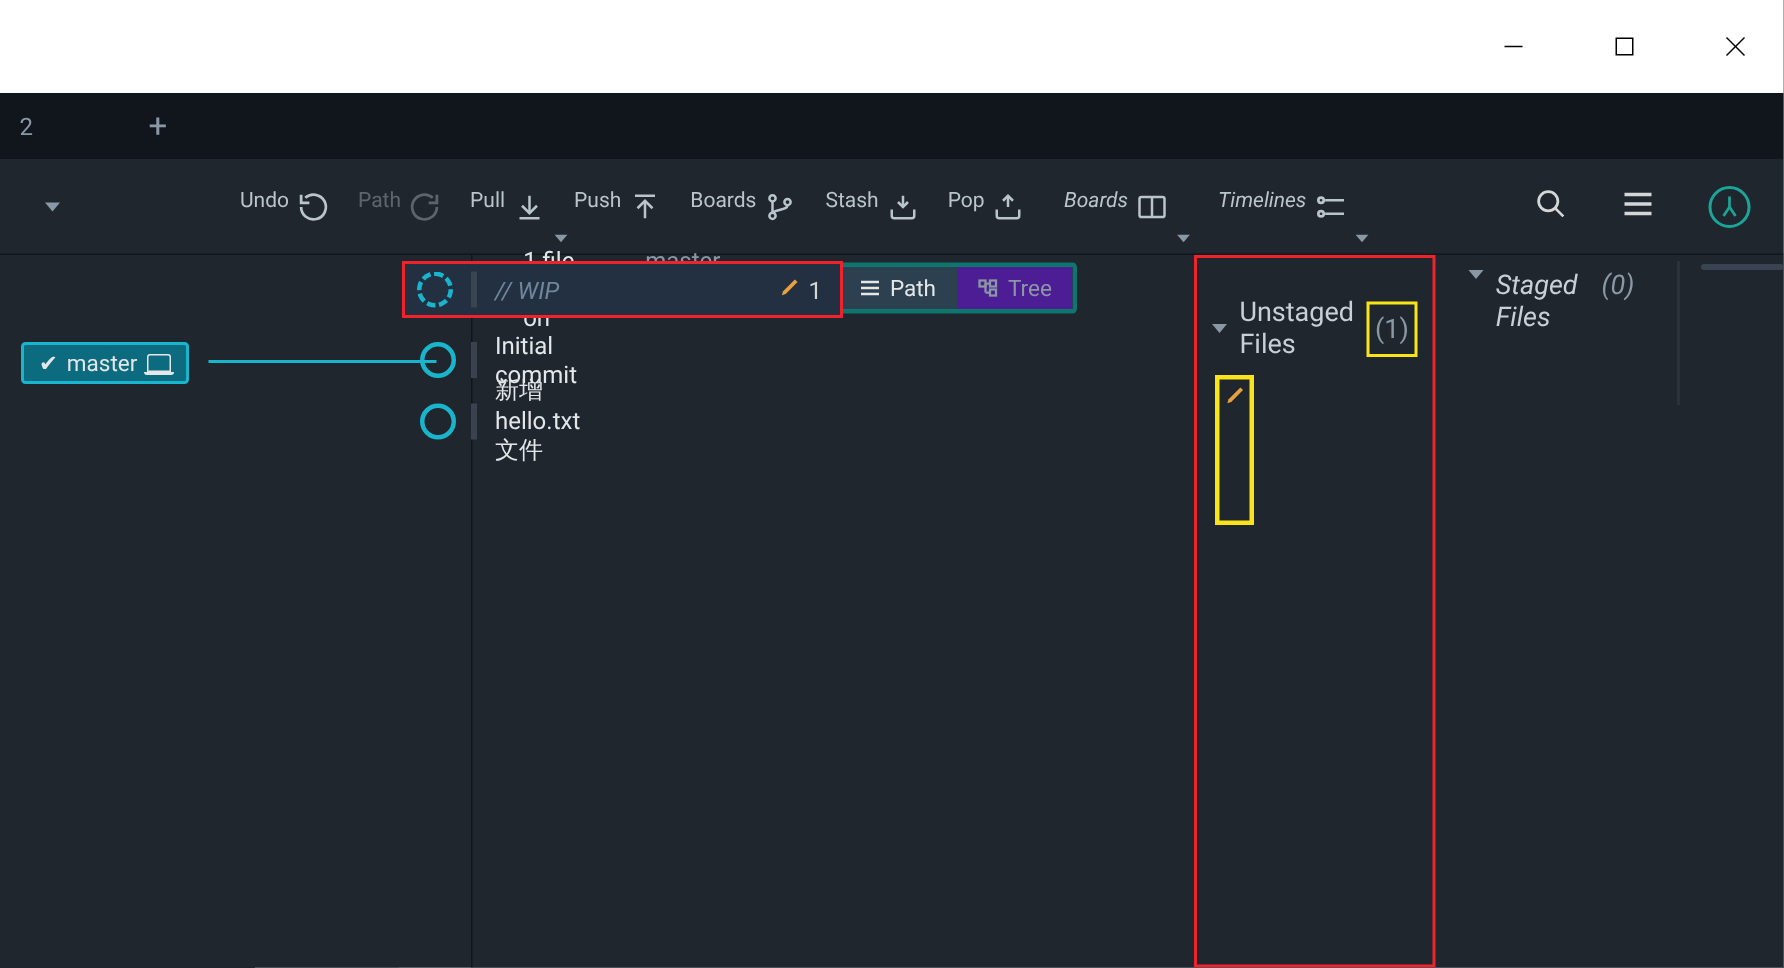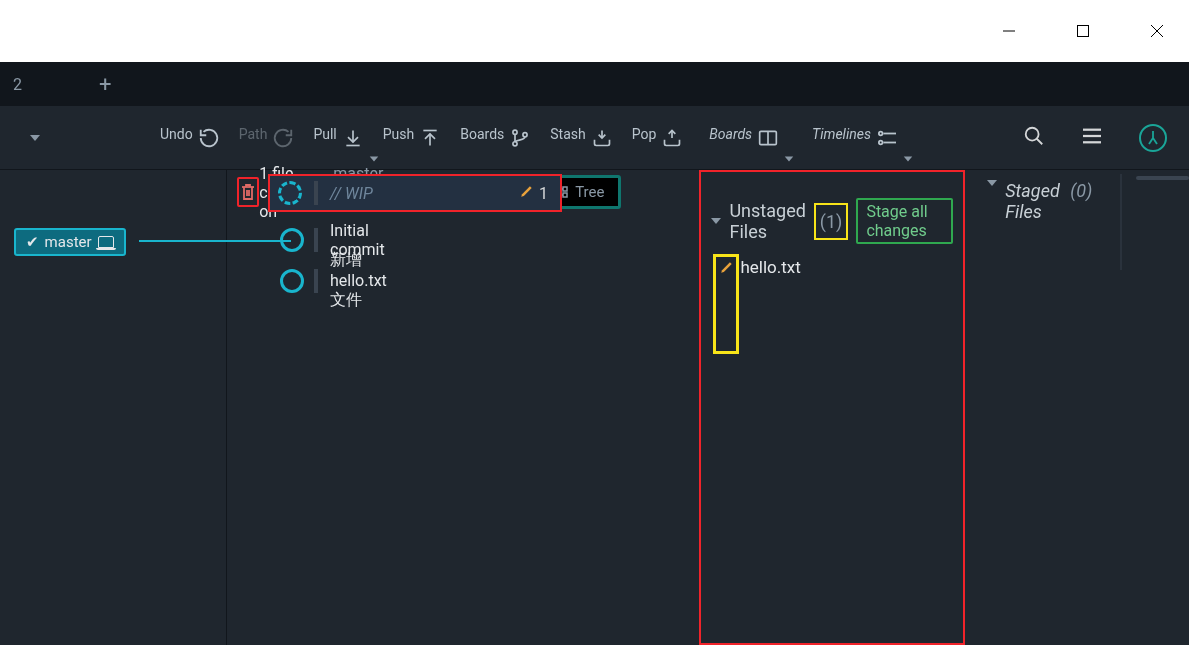--- a/index.html
+++ b/index.html
@@ -140,21 +140,21 @@
     }
     .trash-box { width: 30px; height: 30px; border: 2px solid #f0232a; border-radius: 2px; display: flex; align-items: center; justify-content: center; color: #e06a66; }
     .rp-title { color: #e4e7ea; font-size: 16px; display: flex; gap: 6px; align-items: baseline; }
     .rp-title .muted { color: #8a98a5; margin-left: 8px; }
     .dl-icon { color: #b9c4cd; }
     .rp-viewbar { height: 44px; display: flex; align-items: center; padding: 0 10px; gap: 14px; }
     .sort-icon { color: #b9c4cd; margin-right: auto; margin-left: 6px; }
     .view-toggle { display: flex; border: 3px solid #0f766e; border-radius: 3px; overflow: hidden; margin-right: 60px; }
     .vt-btn { padding: 5px 14px; display: flex; align-items: center; gap: 6px; font-size: 15px; cursor: pointer; }
     .vt-btn.active { background: #2d4050; color: #e4e7ea; }
-    .vt-btn.inactive { background: #000000; color: #8a98a5; }
+    .vt-btn.inactive { background: #4c1d95; color: #8a98a5; }
 
     .red-frame {
       border: 2.5px solid #f0232a;
       margin: 0 8px;
       padding: 20px 6px 18px 6px;
     }
     .section-head {
       display: flex; align-items: center; gap: 8px; padding: 6px 4px;
       color: #c8d0d6; font-size: 18px;
     }
@@ -447,29 +447,27 @@
             <span>Tree</span>
           </div>
         </div>
       </div>
 
       <div class="red-frame">
         <div class="section-head">
           <span class="caret-down-s"></span>
           <span>Unstaged Files</span>
           <span class="sh-count">(1)</span>
-          <span class="stage-all-btn">Stage all changes</span>
         </div>
         <div class="file-row">
           <div class="file-icon-box">
             <svg width="14" height="14" viewBox="0 0 16 16" fill="#e9a23b">
                 <path d="M12.5 1.5 l2 2 -9 9 -3 1 1-3 z"></path>
               </svg>
           </div>
-          <span class="file-name">hello.txt</span>
         </div>
       </div>
 
       <div class="section-head2">
         <span class="caret-down-s"></span>
         <span>Staged Files</span>
         <span class="sh2-count">(0)</span>
       </div>
       <div class="staged-box"></div>
       <div class="resize-handle"></div>

